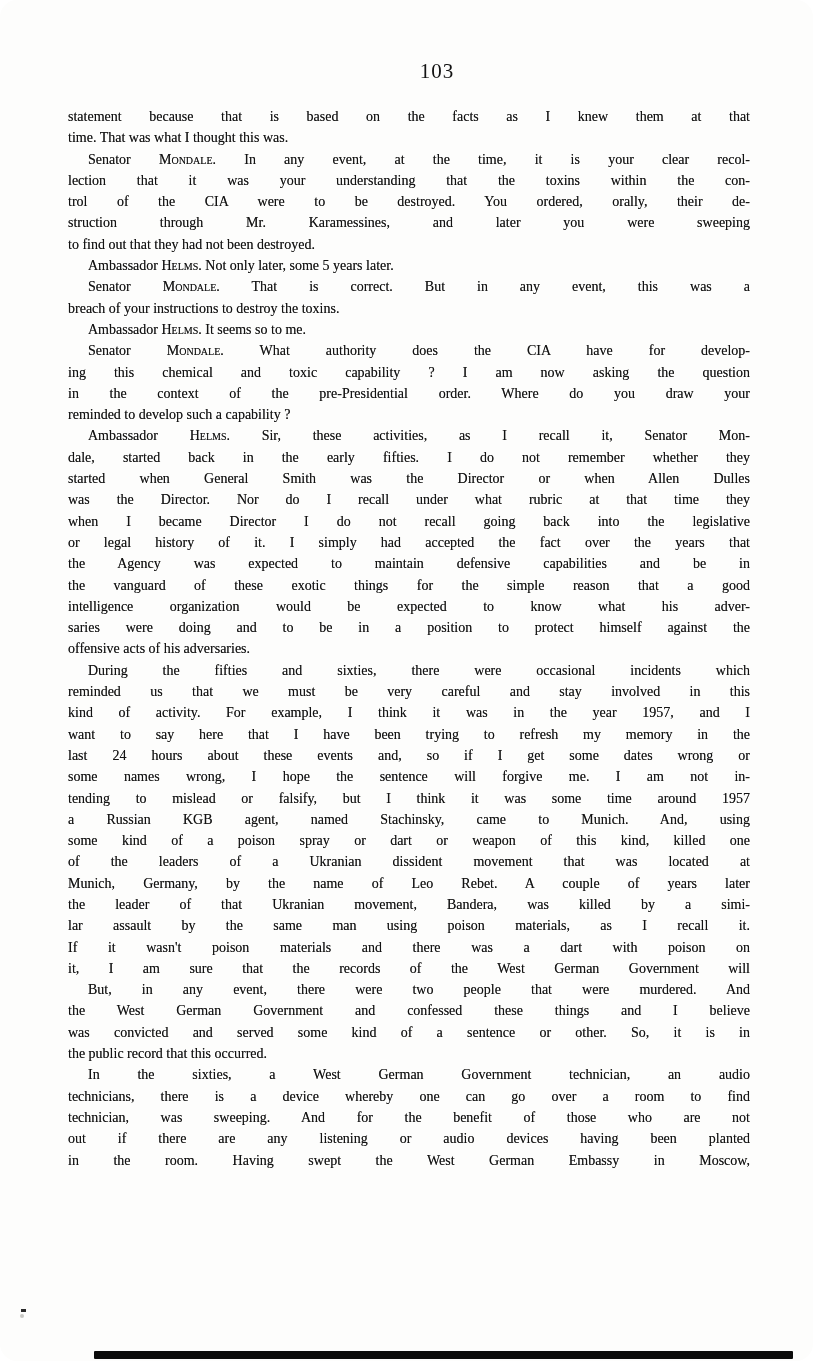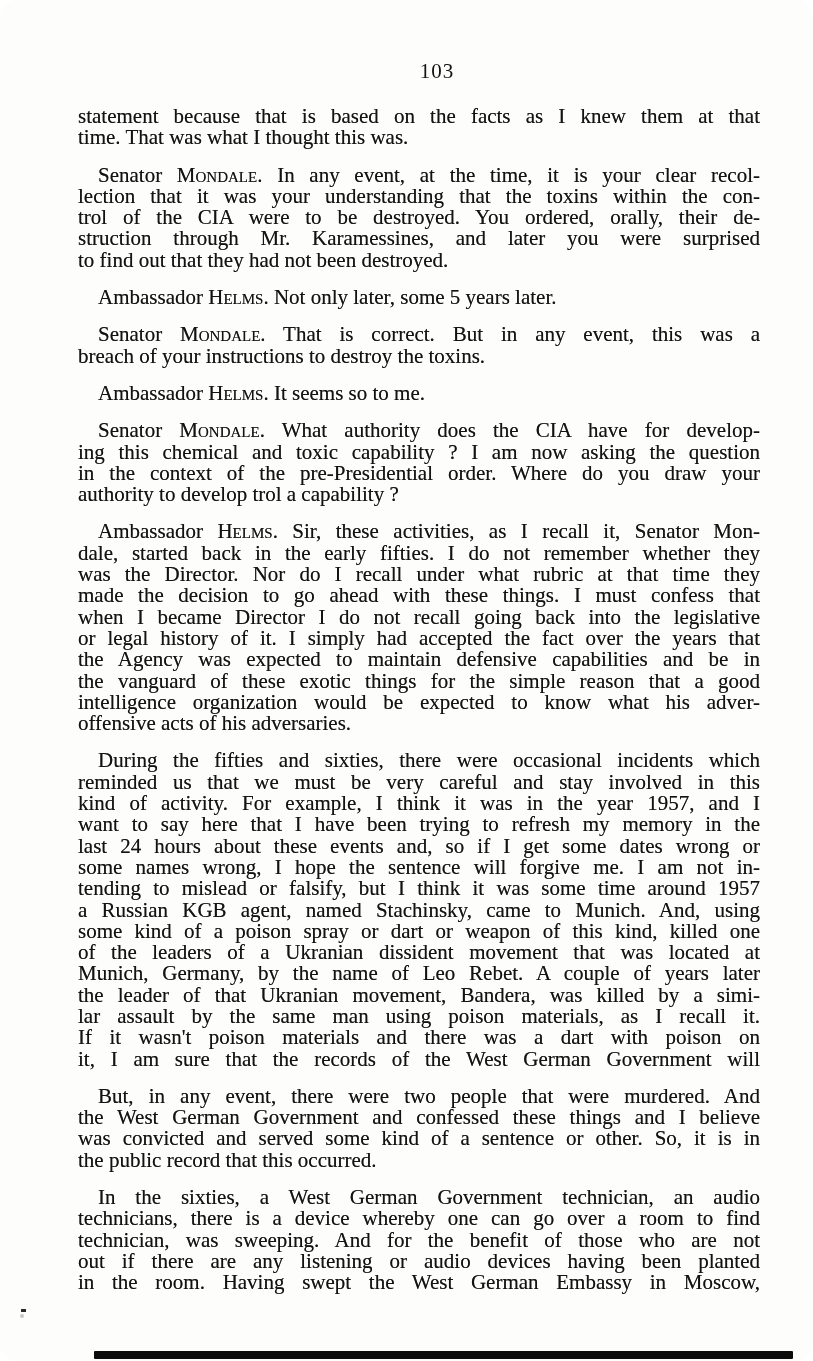--- a/index.html
+++ b/index.html
@@ -23,36 +23,36 @@
     left: 70px;
     width: 682px;
     text-align: center;
     font-size: 21px;
     letter-spacing: 1px;
     transform: translateX(26px);
   }
   .body-text {
     position: absolute;
     top: 106px;
-    left: 78px;
+    left: 68px;
     width: 682px;
-    font-size: 21px;
+    font-size: 14px;
     line-height: 21.3px;
     text-shadow: 0 0 0.4px rgba(0,0,0,0.55);
     font-family: Liberation Serif, serif;
   }
   .paragraph { margin: 0; }
   .line {
     text-align: justify;
     text-align-last: justify;
     height: 21.3px;
     overflow: visible;
   }
   .line.final { text-align-last: left; }
-  .line.indent { text-indent: 20px; margin-top: 16px; }
+  .line.indent { text-indent: 20px; }
   .sc { font-variant: small-caps; }
   .speck1 {
     position: absolute;
     left: 21px;
     top: 1309px;
     width: 5px;
     height: 3px;
     background: #2a2a2a;
   }
   .speck2 {
@@ -83,49 +83,50 @@
 
   <div class="body-text">
       <div class="paragraph">
         <div class="line">statement because that is based on the facts as I knew them at that</div>
         <div class="line final">time. That was what I thought this was.</div>
       </div>
       <div class="paragraph">
         <div class="line indent">Senator <span class="sc">Mondale</span>. In any event, at the time, it is your clear recol-</div>
         <div class="line">lection that it was your understanding that the toxins within the con-</div>
         <div class="line">trol of the CIA were to be destroyed. You ordered, orally, their de-</div>
-        <div class="line">struction through Mr. Karamessines, and later you were surprised</div>
+        <div class="line">struction through Mr. Karamessines, and later you were sweeping</div>
         <div class="line final">to find out that they had not been destroyed.</div>
       </div>
       <div class="paragraph">
         <div class="line indent final">Ambassador <span class="sc">Helms</span>. Not only later, some 5 years later.</div>
       </div>
       <div class="paragraph">
         <div class="line indent">Senator <span class="sc">Mondale</span>. That is correct. But in any event, this was a</div>
         <div class="line final">breach of your instructions to destroy the toxins.</div>
       </div>
       <div class="paragraph">
         <div class="line indent final">Ambassador <span class="sc">Helms</span>. It seems so to me.</div>
       </div>
       <div class="paragraph">
         <div class="line indent">Senator <span class="sc">Mondale</span>. What authority does the CIA have for develop-</div>
         <div class="line">ing this chemical and toxic capability ? I am now asking the question</div>
         <div class="line">in the context of the pre-Presidential order. Where do you draw your</div>
-        <div class="line final">authority to develop trol a capability ?</div>
+        <div class="line final">reminded to develop such a capability ?</div>
       </div>
       <div class="paragraph">
         <div class="line indent">Ambassador <span class="sc">Helms</span>. Sir, these activities, as I recall it, Senator Mon-</div>
         <div class="line">dale, started back in the early fifties. I do not remember whether they</div>
+        <div class="line">started when General Smith was the Director or when Allen Dulles</div>
         <div class="line">was the Director. Nor do I recall under what rubric at that time they</div>
-        <div class="line">made the decision to go ahead with these things. I must confess that</div>
         <div class="line">when I became Director I do not recall going back into the legislative</div>
         <div class="line">or legal history of it. I simply had accepted the fact over the years that</div>
         <div class="line">the Agency was expected to maintain defensive capabilities and be in</div>
         <div class="line">the vanguard of these exotic things for the simple reason that a good</div>
         <div class="line">intelligence organization would be expected to know what his adver-</div>
+        <div class="line">saries were doing and to be in a position to protect himself against the</div>
         <div class="line final">offensive acts of his adversaries.</div>
       </div>
       <div class="paragraph">
         <div class="line indent">During the fifties and sixties, there were occasional incidents which</div>
         <div class="line">reminded us that we must be very careful and stay involved in this</div>
         <div class="line">kind of activity. For example, I think it was in the year 1957, and I</div>
         <div class="line">want to say here that I have been trying to refresh my memory in the</div>
         <div class="line">last 24 hours about these events and, so if I get some dates wrong or</div>
         <div class="line">some names wrong, I hope the sentence will forgive me. I am not in-</div>
         <div class="line">tending to mislead or falsify, but I think it was some time around 1957</div>

